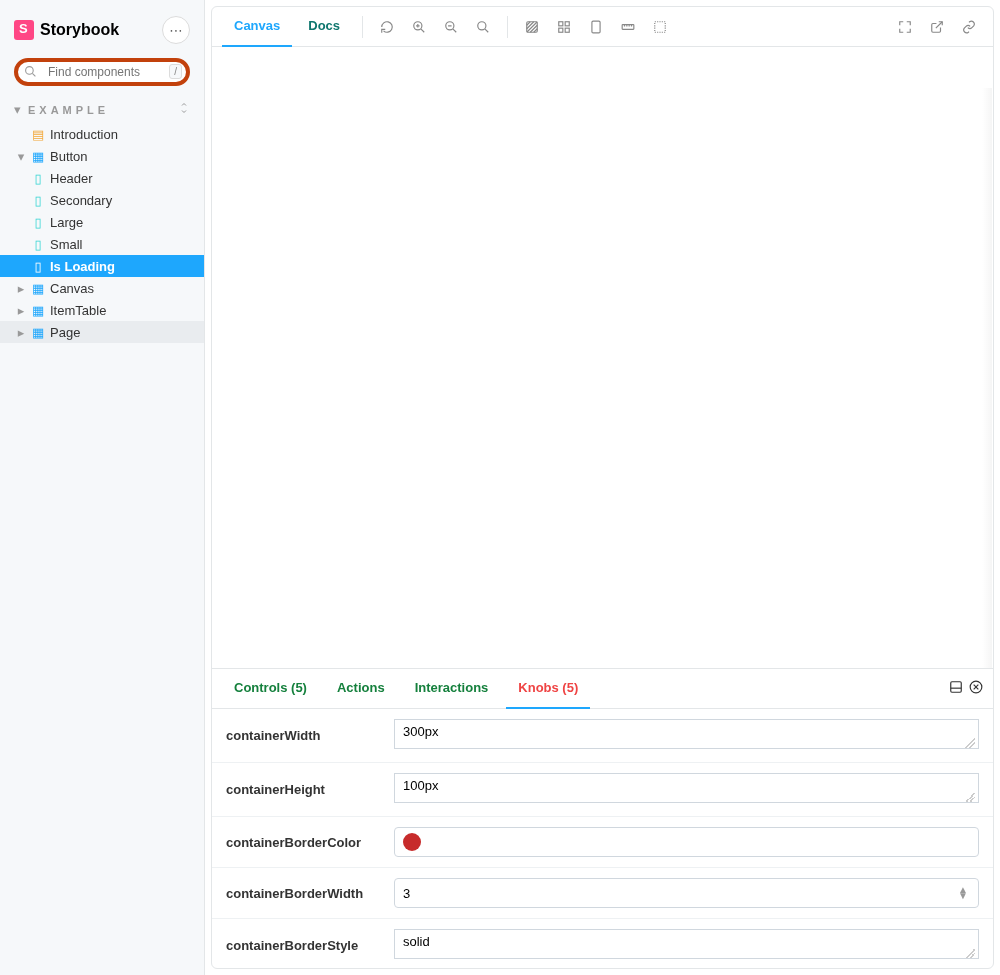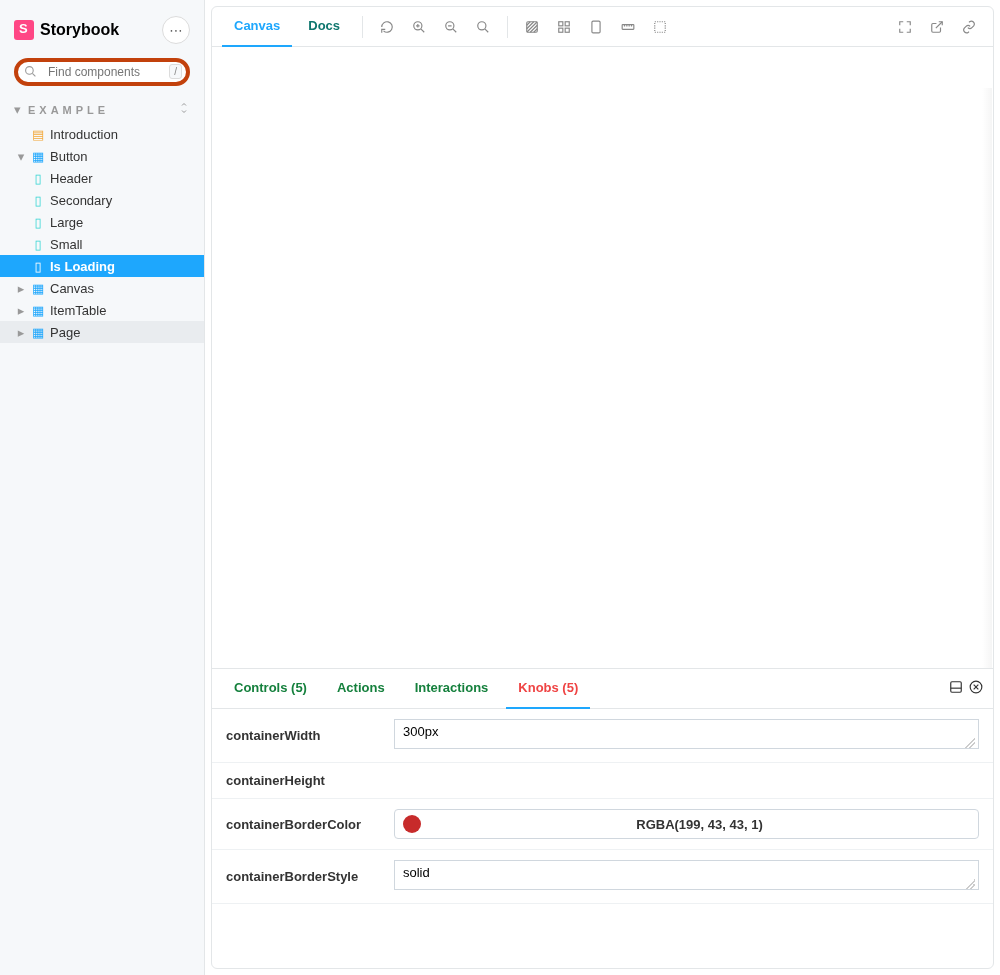--- a/index.html
+++ b/index.html
@@ -257,30 +257,39 @@
               <line x1="16" y1="8" x2="8" y2="16"></line>
             </svg></div>
       </div>
       <div class="addon-body">
         <div class="knob-row">
           <label>containerWidth</label>
           <div class="field"><textarea class="knob-input" rows="1" style="">300px</textarea><div class="ta-corner"></div></div>
         </div>
         <div class="knob-row">
           <label>containerHeight</label>
+          <div class="field"><textarea class="knob-input" rows="1" style="">100px</textarea><div class="ta-corner"></div></div>
         </div>
         <div class="knob-row">
           <label>containerBorderColor</label>
           <div class="field">
             <div class="knob-color">
               <span class="color-swatch"></span>
-              <span class="color-text">RGBA(199, 43, 43, 1)</span>
             </div>
           </div>
         </div>
         <div class="knob-row">
+          <label>containerBorderWidth</label>
+          <div class="field">
+            <div class="knob-num">
+              <input type="text" value="3" style="">
+              <div class="spin">▲<br>▼</div>
+            </div>
+          </div>
+        </div>
+        <div class="knob-row">
           <label>containerBorderStyle</label>
           <div class="field"><textarea class="knob-input" rows="1" style="">solid</textarea><div class="ta-corner"></div></div>
         </div>
       </div>
     </div>
   </div>
 </main>
 
 </body></html>

